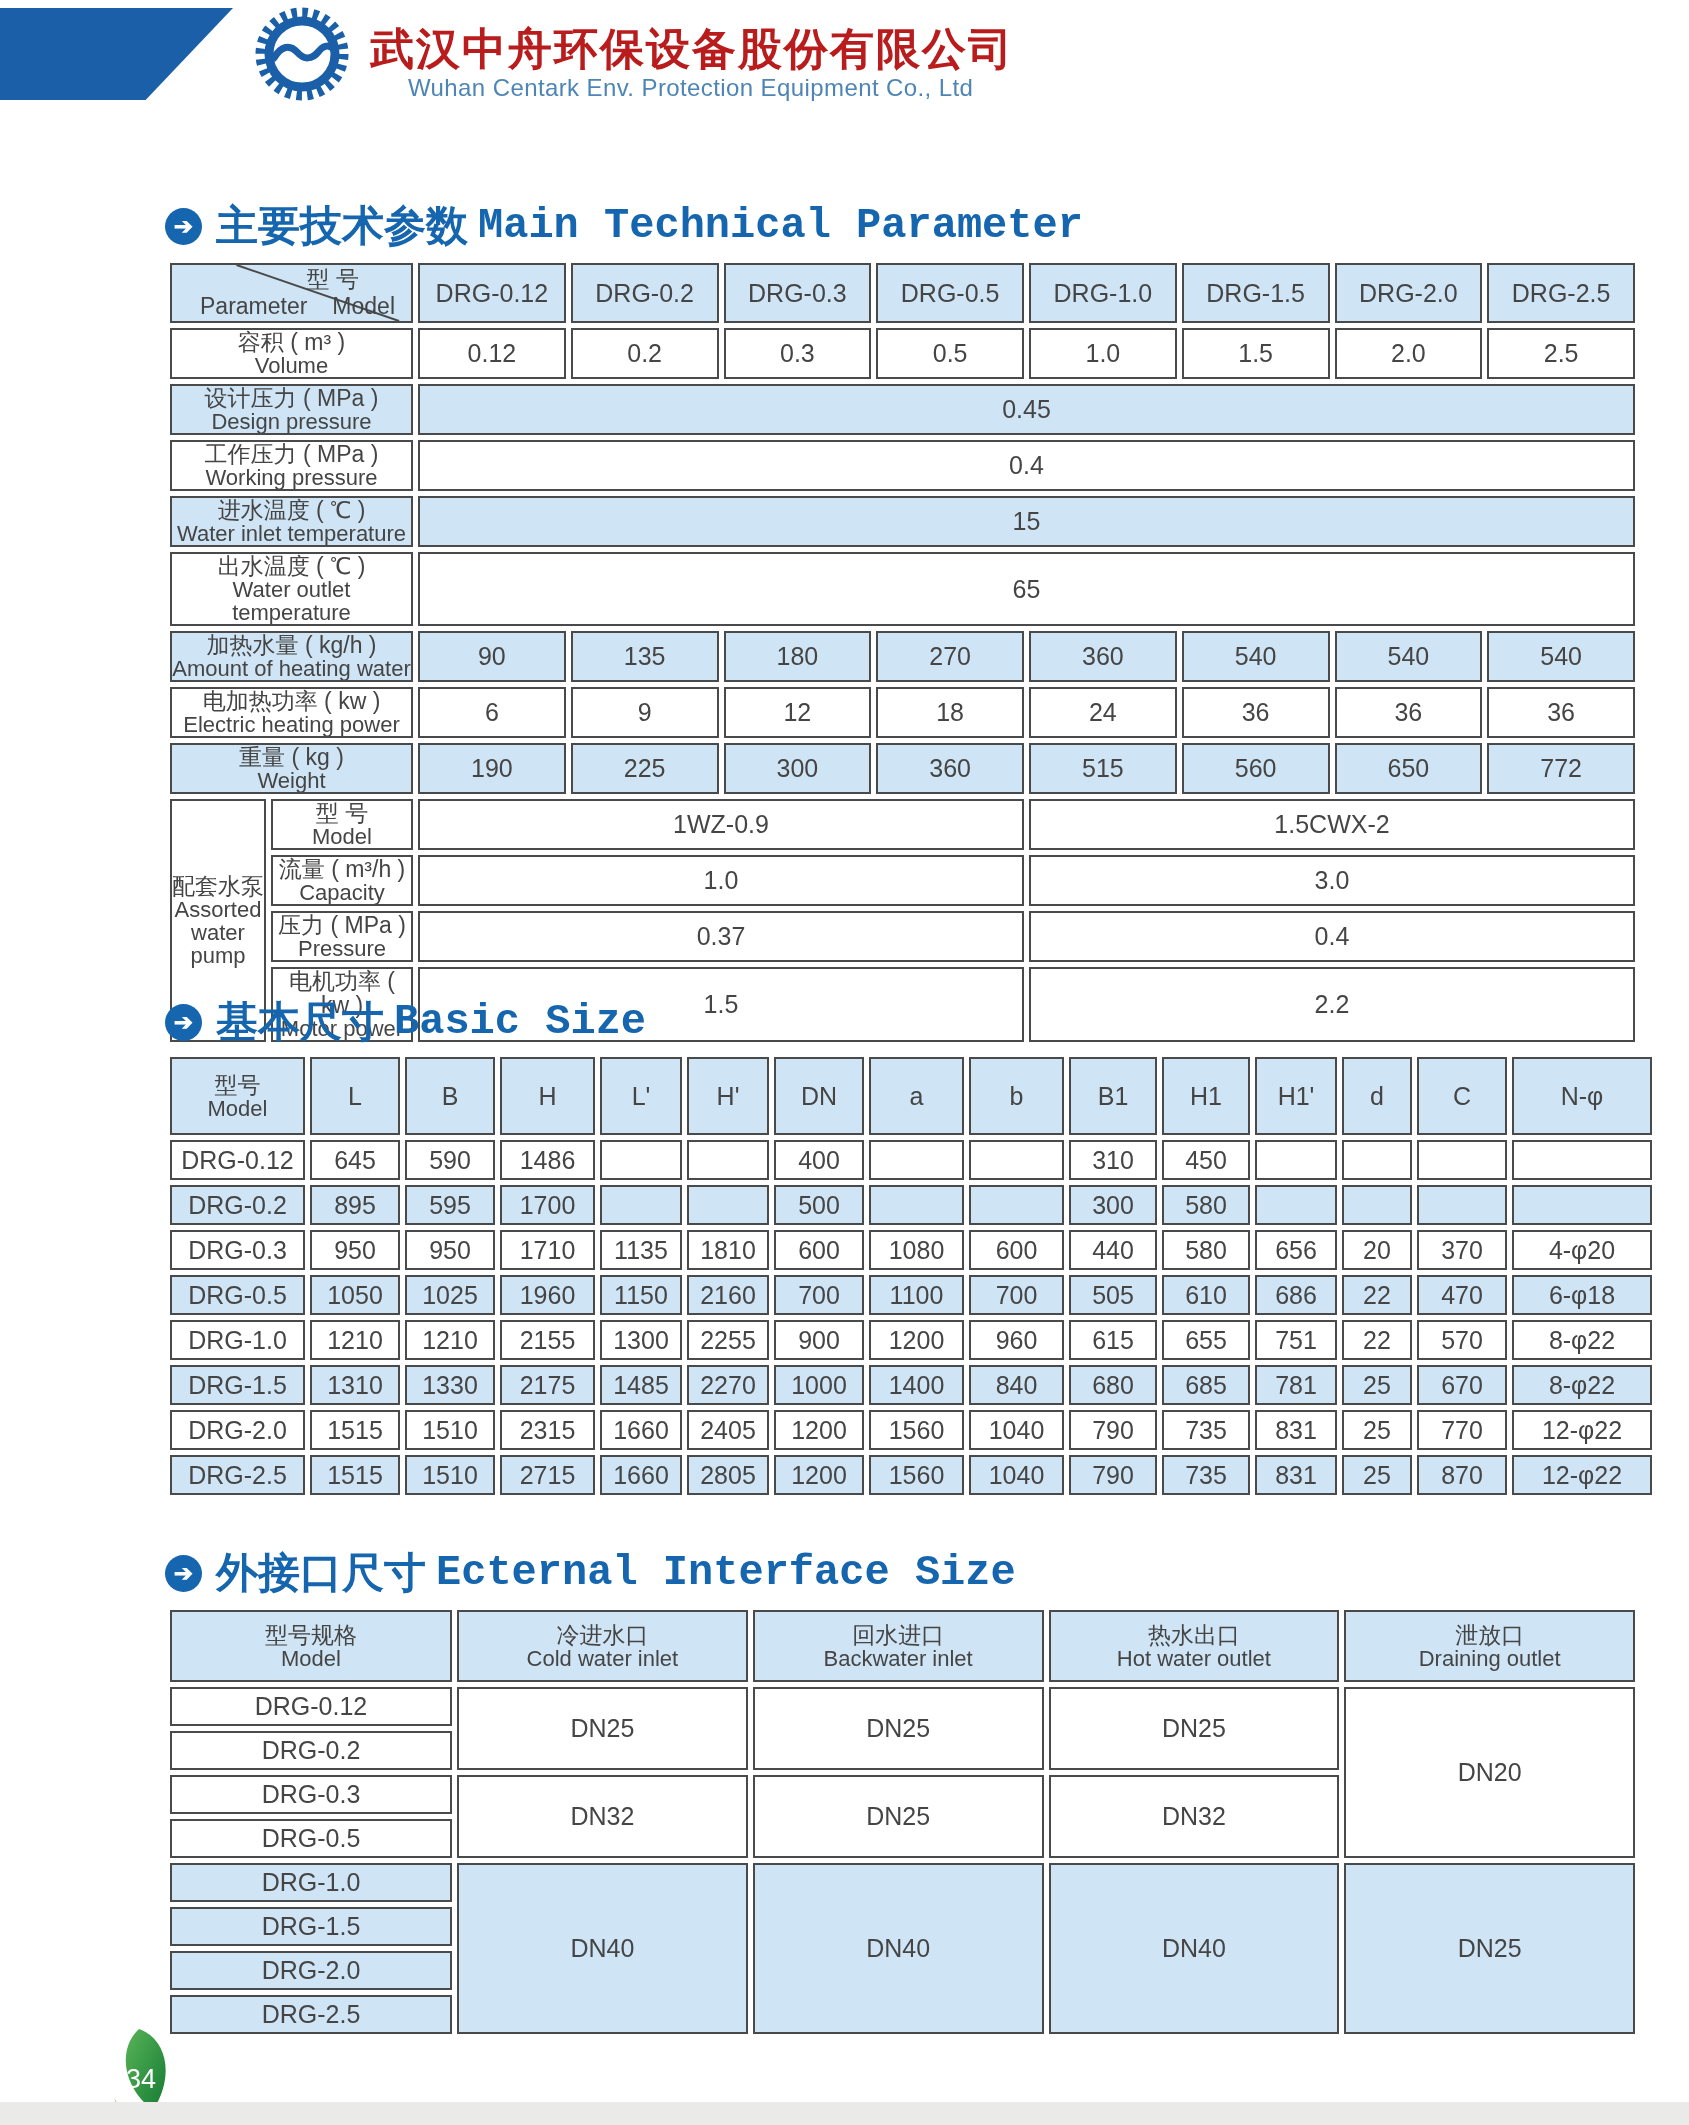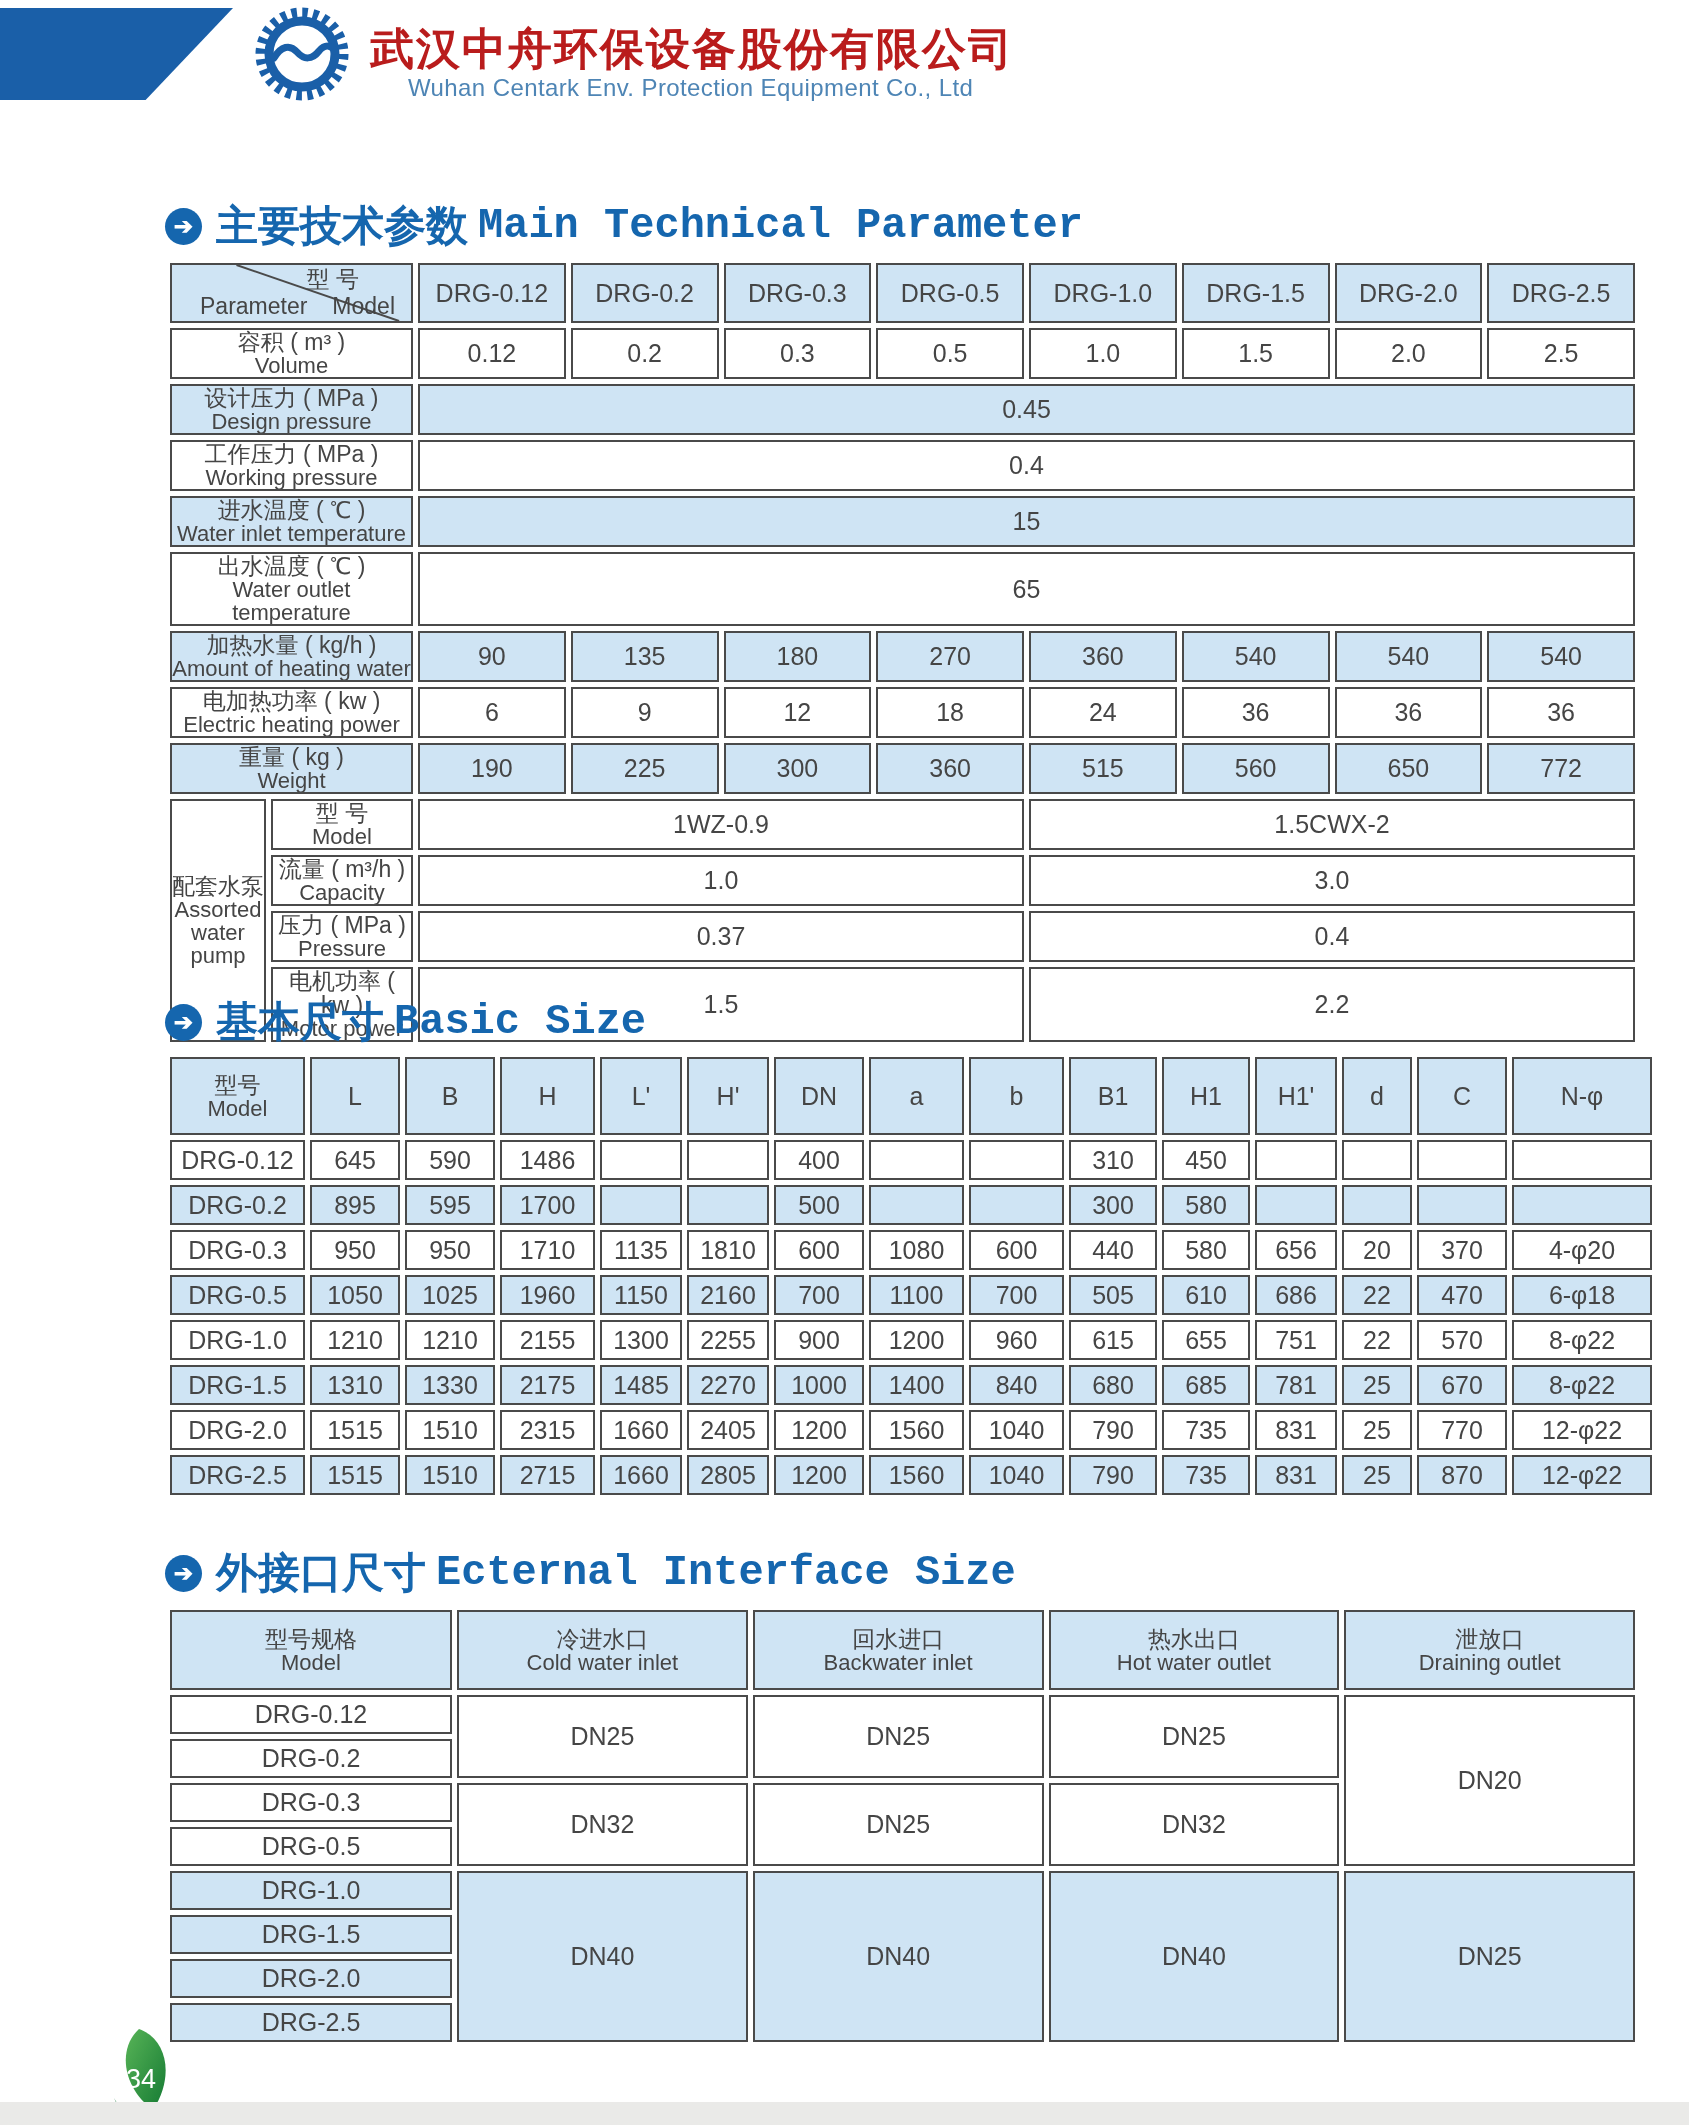--- a/index.html
+++ b/index.html
@@ -32,21 +32,21 @@
   .lbl .en{font-size:22px;line-height:23px;}
 
   .t1{position:absolute;left:165px;top:258px;width:1475px;}
   .t1 td{height:48px;}
   .t1 tr.hdr td{height:56px;}
   .t2{position:absolute;left:165px;top:1052px;width:1475px;}
   .t2 td{height:40px;}
   .t2 tr.hdr td{height:78px;}
   .t3{position:absolute;left:165px;top:1605px;width:1475px;}
   .t3 td{height:39px;}
-  .t3 tr.hdr td{height:80px;}
+  .t3 tr.hdr td{height:72px;}
 
   
   .diag{position:relative;height:56px;}
   .diag svg{position:absolute;left:0;top:0;width:100%;height:100%;}
   .diag span{position:absolute;font-size:23px;line-height:23px;white-space:nowrap;}
   .d-cn1{top:15px;left:40px;margin-top:45px;}
   .d-en1{bottom:3px;left:28px;}
   .d-cn2{top:3px;right:52px;}
   .d-en2{bottom:3px;right:16px;}
 

